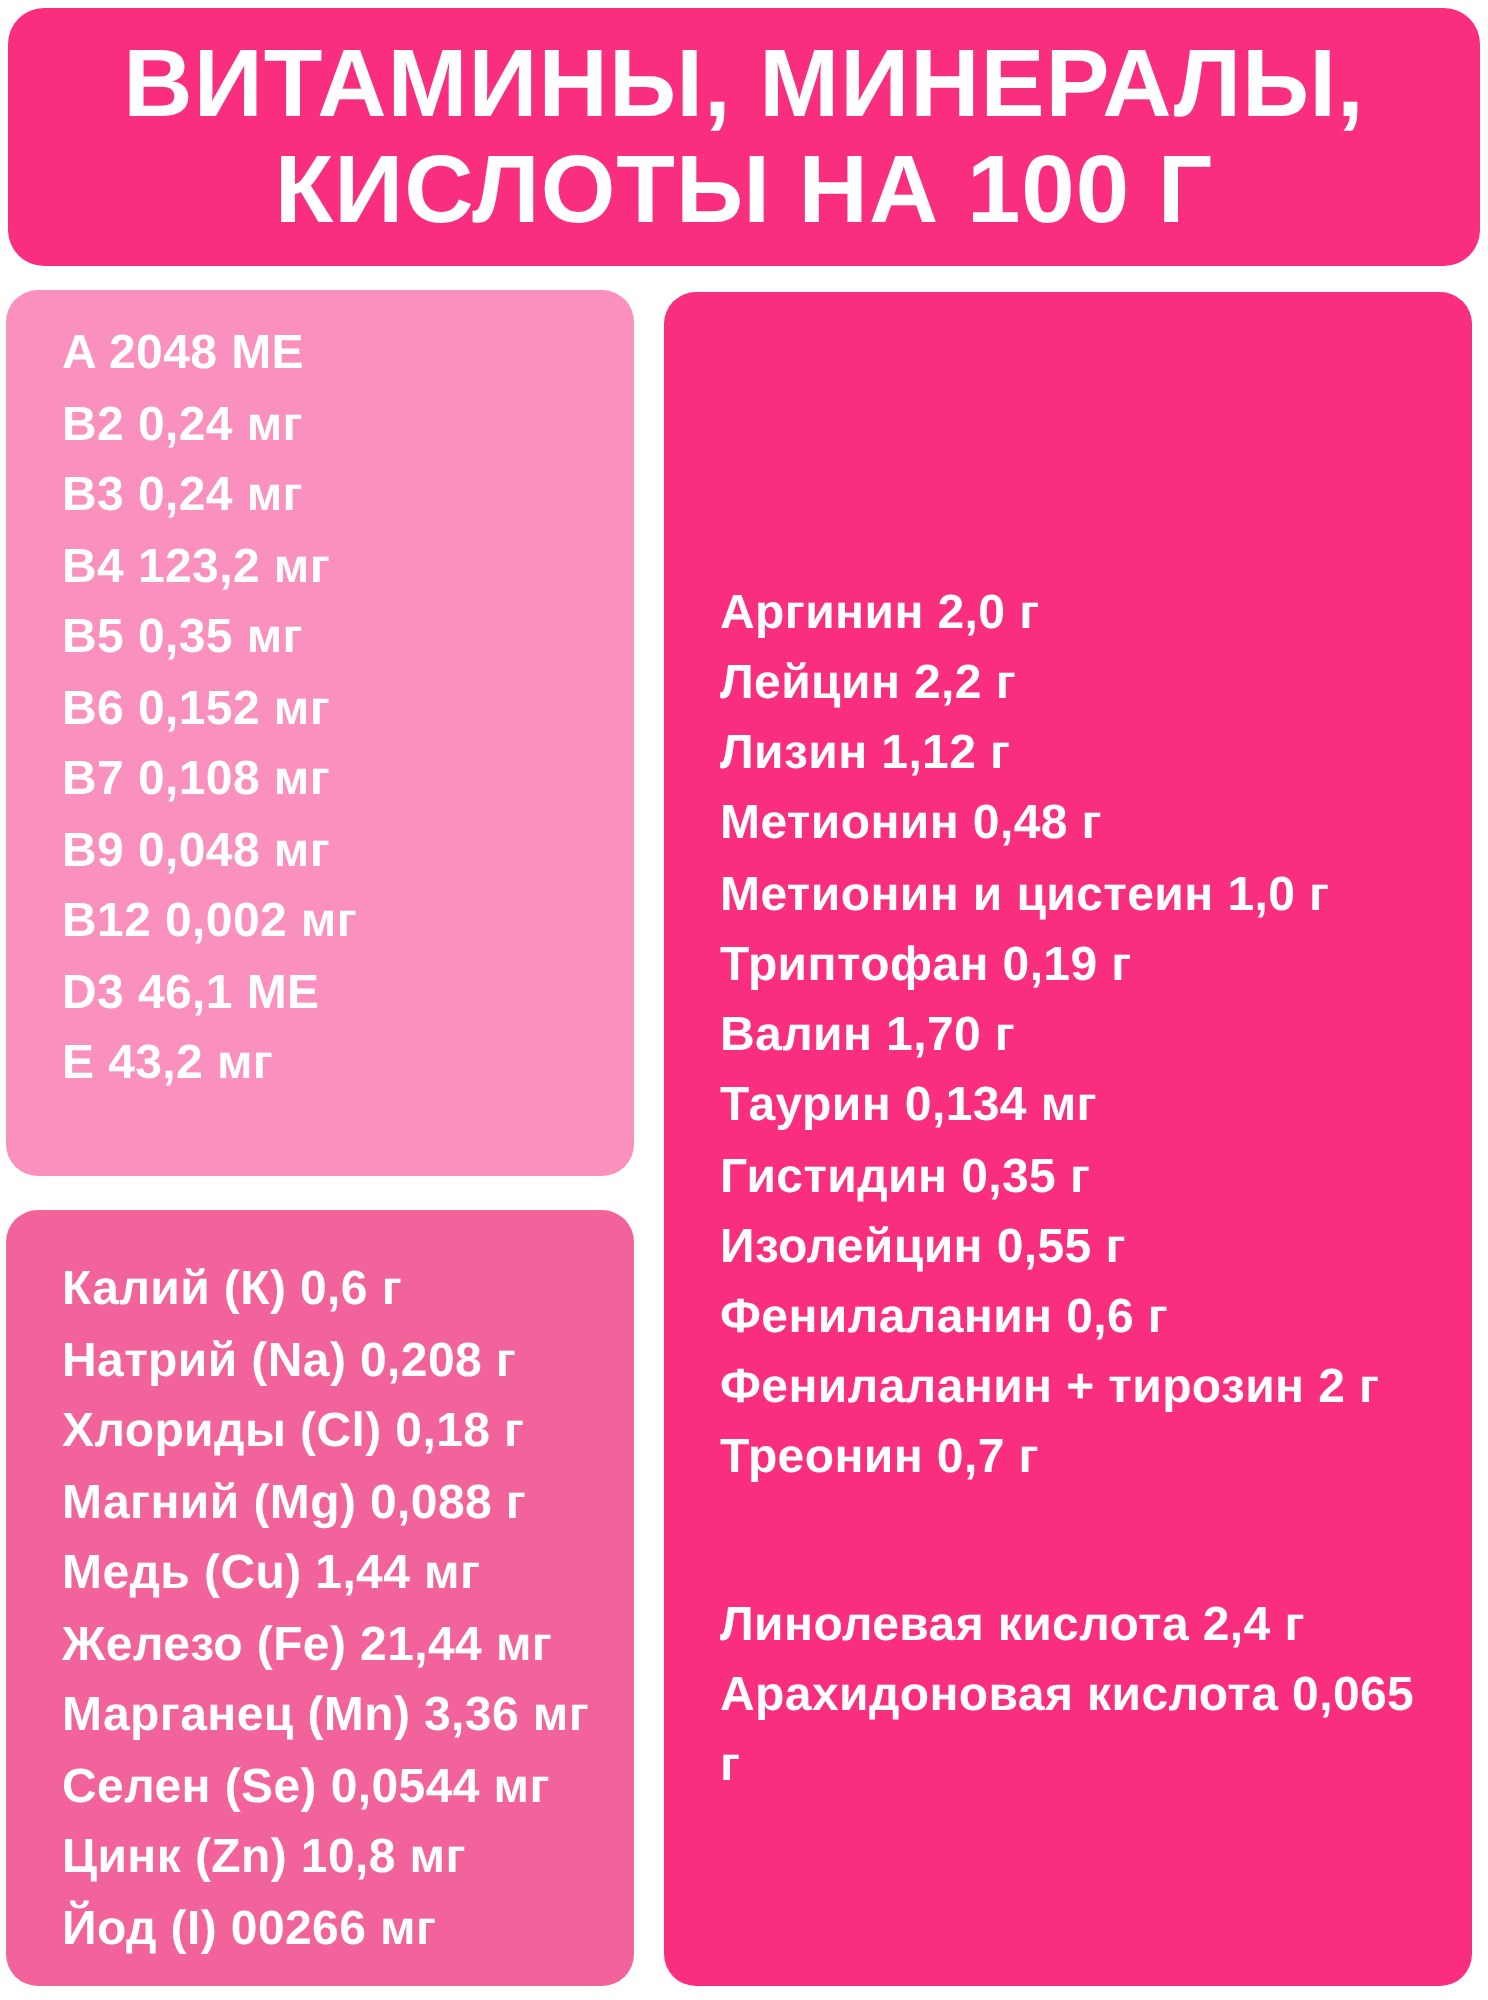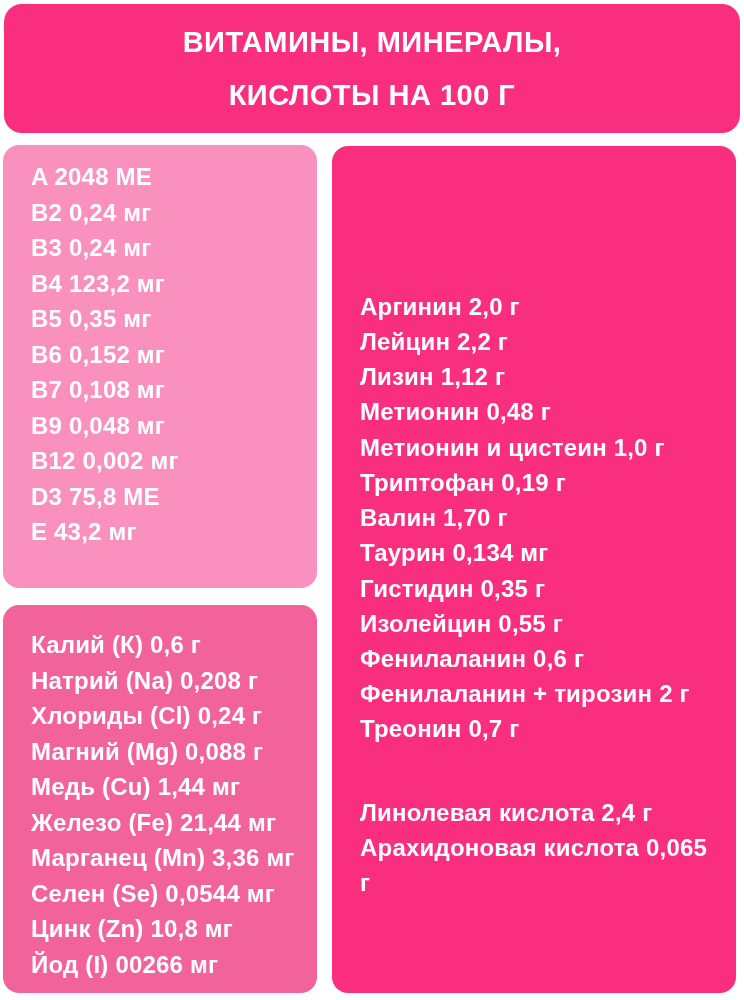--- a/index.html
+++ b/index.html
@@ -21,21 +21,21 @@
     top: 4px;
     width: 736px;
     height: 129px;
     border-radius: 18px;
     display: flex;
     flex-direction: column;
     justify-content: center;
     align-items: center;
     color: #ffffff;
     font-weight: 700;
-    font-size: 29px;
+    font-size: 48px;
     line-height: 53px;
     letter-spacing: 0.5px;
     text-align: center;
   }
   .card {
     position: absolute;
     border-radius: 16px;
     color: #ffffff;
     font-size: 24px;
     font-weight: 600;
@@ -92,28 +92,28 @@
   <section class="card vitamins" style="background-color: rgb(249, 144, 190);">
       <div class="line">A 2048 МЕ</div>
       <div class="line">B2 0,24 мг</div>
       <div class="line">B3 0,24 мг</div>
       <div class="line">B4 123,2 мг</div>
       <div class="line">B5 0,35 мг</div>
       <div class="line">B6 0,152 мг</div>
       <div class="line">B7 0,108 мг</div>
       <div class="line">B9 0,048 мг</div>
       <div class="line">B12 0,002 мг</div>
-      <div class="line">D3 75,8 МЕ</div>
+      <div class="line">D3 46,1 МЕ</div>
       <div class="line">E 43,2 мг</div>
     </section>
 
   <section class="card minerals" style="background-color: rgb(242, 99, 155);">
       <div class="line">Калий (К) 0,6 г</div>
       <div class="line">Натрий (Na) 0,208 г</div>
-      <div class="line">Хлориды (Cl) 0,24 г</div>
+      <div class="line">Хлориды (Cl) 0,18 г</div>
       <div class="line">Магний (Mg) 0,088 г</div>
       <div class="line">Медь (Cu) 1,44 мг</div>
       <div class="line">Железо (Fe) 21,44 мг</div>
       <div class="line">Марганец (Mn) 3,36 мг</div>
       <div class="line">Селен (Se) 0,0544 мг</div>
       <div class="line">Цинк (Zn) 10,8 мг</div>
       <div class="line">Йод (I) 00266 мг</div>
     </section>
 
   <section class="card amino" style="background-color: rgb(250, 46, 126);">

